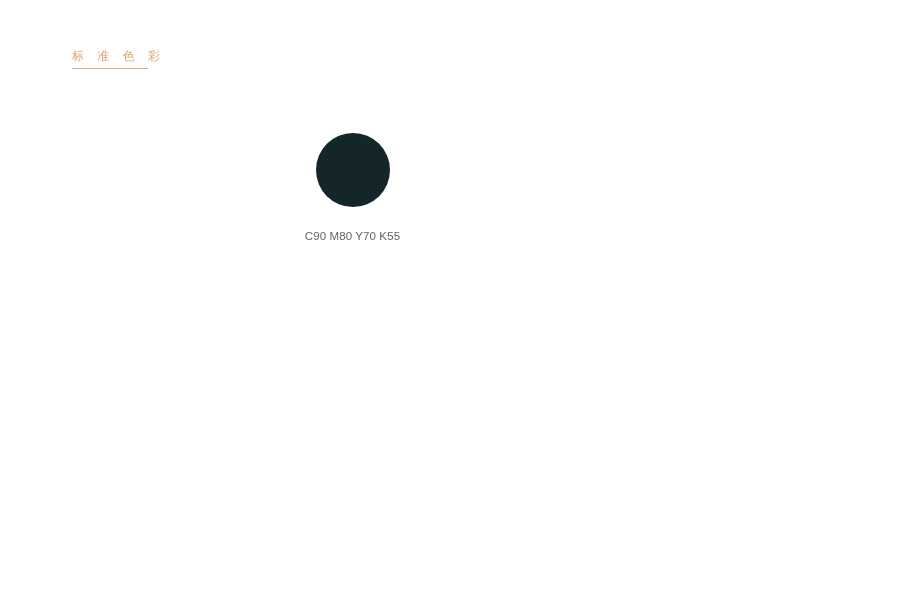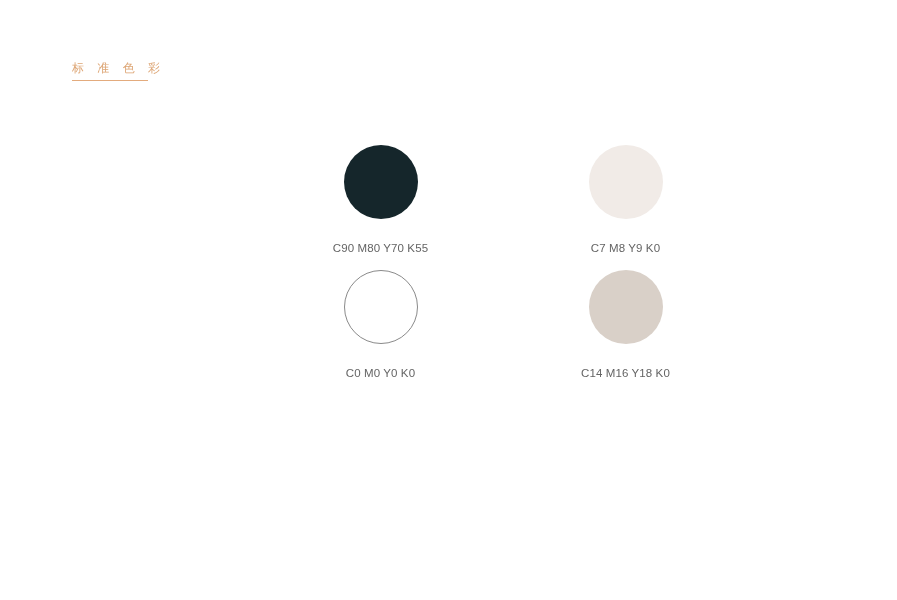--- a/index.html
+++ b/index.html
@@ -12,21 +12,21 @@
     font-family: "Liberation Sans", "DejaVu Sans", sans-serif;
     -webkit-font-smoothing: antialiased;
   }
 
   .page {
     position: relative;
     width: 897px;
     height: 440px;
     background: #ffffff;
     overflow: hidden;
-    margin: 12px auto;
+    margin: 0 auto;
   }
 
   
   .section-head {
     position: absolute;
     left: 72px;
     top: 48px;
     width: 200px;
   }
   .section-title {
@@ -41,21 +41,21 @@
   .section-rule {
     margin-top: 4px;
     width: 76px;
     height: 1px;
     background: #e3ab7d;
   }
 
   
   .swatch-grid {
     position: absolute;
-    left: 258px;
+    left: 230px;
     top: 133px;
     width: 490px;
   }
   .swatch-row {
     display: flex;
     flex-direction: row;
     align-items: flex-start;
     height: 125px;
   }
   .swatch-cell {
@@ -108,32 +108,18 @@
     <div class="section-title">标 准 色 彩</div>
     <div class="section-rule"></div>
   </div>
 
   <div class="swatch-grid">
       <div class="swatch-row">
         <div class="swatch-cell">
           <div class="swatch-dot" style="background: rgb(21, 38, 43);"></div>
           <div class="swatch-label">C90 M80 Y70 K55</div>
         </div>
-        <div class="swatch-cell">
-          <div class="swatch-dot" style="background: rgb(241, 235, 231);"></div>
-          <div class="swatch-label">C7 M8 Y9 K0</div>
-        </div>
-      </div>
-      <div class="swatch-row">
-        <div class="swatch-cell">
-          <div class="swatch-dot outlined" style="background: rgb(255, 255, 255);"></div>
-          <div class="swatch-label">C0 M0 Y0 K0</div>
-        </div>
-        <div class="swatch-cell">
-          <div class="swatch-dot" style="background: rgb(217, 208, 200);"></div>
-          <div class="swatch-label">C14 M16 Y18 K0</div>
-        </div>
       </div>
     </div>
 
   <div class="footer-rule"></div>
 
 </div>
 
 </body></html>

